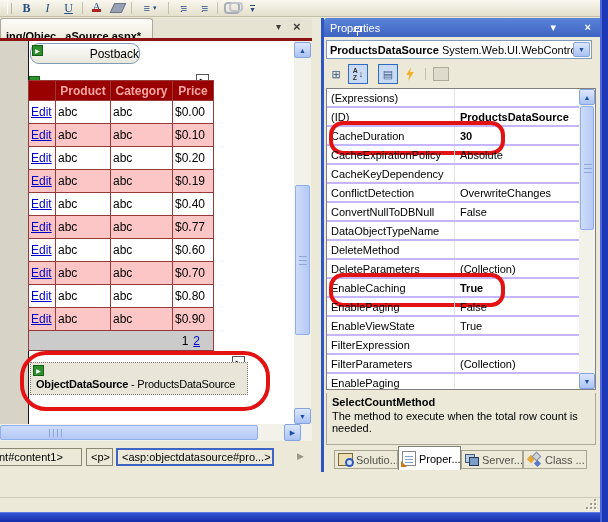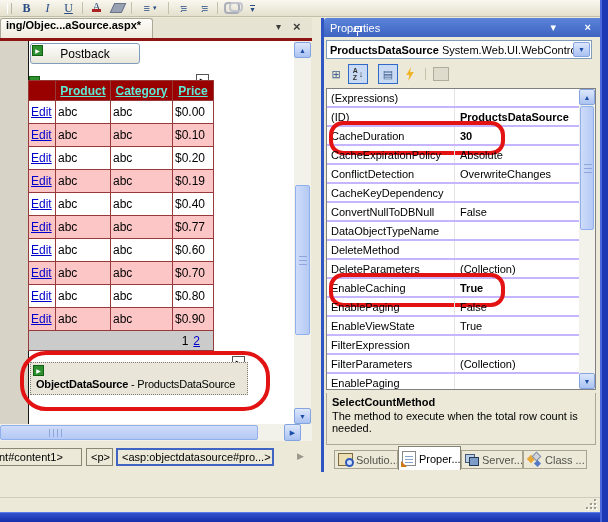--- a/index.html
+++ b/index.html
@@ -20,47 +20,47 @@
   .pen{width:10px;height:8px;background:#98a0b4;transform:skewX(-25deg);border:1px solid #6c7488}
   .chain{width:12px;height:8px;border:2px solid #9aa0b0;border-radius:4px;position:relative;opacity:.8}
   .chain span{position:absolute;left:3px;top:-2px;width:10px;height:6px;border:2px solid #b8bcc8;border-radius:4px}
   .ovf{display:flex;flex-direction:column;align-items:center;line-height:5px;color:#274d86}
   .ovf i{font-style:normal;border-top:1px solid #274d86;font-size:8px;padding-top:1px}
 
   
   #tabstrip{left:0;top:18px;width:312px;height:20px;background:#e7e3d2}
   #doctab{left:0;top:0;width:153px;height:24px;background:linear-gradient(#fdfcf8,#ece9d8);
     border:1px solid #aca899;border-bottom:none;border-radius:3px 3px 0 0;box-sizing:border-box;
-    display:flex;align-items:flex-start;padding-left:5px;font-weight:bold;overflow:hidden;white-space:nowrap}
+    display:flex;align-items:flex-end;padding-left:5px;font-weight:bold;overflow:hidden;white-space:nowrap}
   .tabglyphs{color:#3c3c38;font-size:10px}
   #tab-chevron{left:276px;top:3px}
   #tab-close{left:293px;top:1px;font-size:13px;font-weight:bold}
   #redline{left:0;top:38px;width:312px;height:3px;background:#8e1414}
   #designer{left:0;top:41px;width:294px;height:383px;background:#fff;overflow:hidden}
   #dmargin{left:0;top:0;width:28px;height:383px;background:#d7d3c6}
   #dline{left:28px;top:0;width:1px;height:383px;background:#161616}
 
   
   .glyph{width:11px;height:11px;background:#2e8f2e;border:1px solid #135f13;color:#fff;font-size:6px;
     display:flex;align-items:center;justify-content:center;box-sizing:border-box}
 
   
   #postback{left:30px;top:2px;width:110px;height:21px;background:linear-gradient(#fefefe,#e9e7db);
-    border:1px solid #7f9db9;border-radius:3px;display:flex;align-items:center;justify-content:center;
+    border:1px solid #7f9db9;border-radius:9px;display:flex;align-items:center;justify-content:flex-end;
     font-size:12px;box-sizing:border-box}
   #postback .glyph{position:absolute;left:1px;top:1px}
 
   
   .smarttag{width:13px;height:13px;background:#fff;border:1px solid #555;box-sizing:border-box;
     display:flex;align-items:center;justify-content:center;font-size:7px;color:#000}
 
   
   #gv{left:28px;top:39px;border-collapse:collapse;table-layout:fixed;width:185px;font-size:12px}
   #gv td,#gv th{border:1px solid #993a3a;padding:0 2px;overflow:hidden;white-space:nowrap}
-  #gv th{background:#990000;color:#5eead4;height:19px;font-weight:bold;text-decoration:underline}
+  #gv th{background:#990000;color:#fca5a5;height:19px;font-weight:bold;}
   #gv td{height:22px;background:#fff}
   #gv tr.alt td{background:#fcc6c6}
   #gv .c-edit{width:27px}#gv .c-prod{width:55px}#gv .c-cat{width:62px}#gv .c-price{width:41px}
   a.lnk{color:#0000cc;text-decoration:underline}
   #gv-glyph{left:29px;top:35px}
   #gv-smart{left:196px;top:33px}
   #pager td{background:#cbcbcb !important;text-align:right;padding-right:13px;height:19px}
   #pager a{margin-left:5px}
 
   
@@ -410,27 +410,27 @@
     <span class="pval b">30</span>
   <div class="rowcircle"></div>
           </div>
 
   <div class="prow">
     <span class="pname">CacheExpirationPolicy</span>
     <span class="pval">Absolute</span>
   </div>
 
   <div class="prow">
+    <span class="pname">CacheKeyDependency</span>
+    <span class="pval"></span>
+  </div>
+
+  <div class="prow">
     <span class="pname">ConflictDetection</span>
     <span class="pval">OverwriteChanges</span>
-  </div>
-
-  <div class="prow">
-    <span class="pname">CacheKeyDependency</span>
-    <span class="pval"></span>
   </div>
 
   <div class="prow">
     <span class="pname">ConvertNullToDBNull</span>
     <span class="pval">False</span>
   </div>
 
   <div class="prow">
     <span class="pname">DataObjectTypeName</span>
     <span class="pval"></span>

